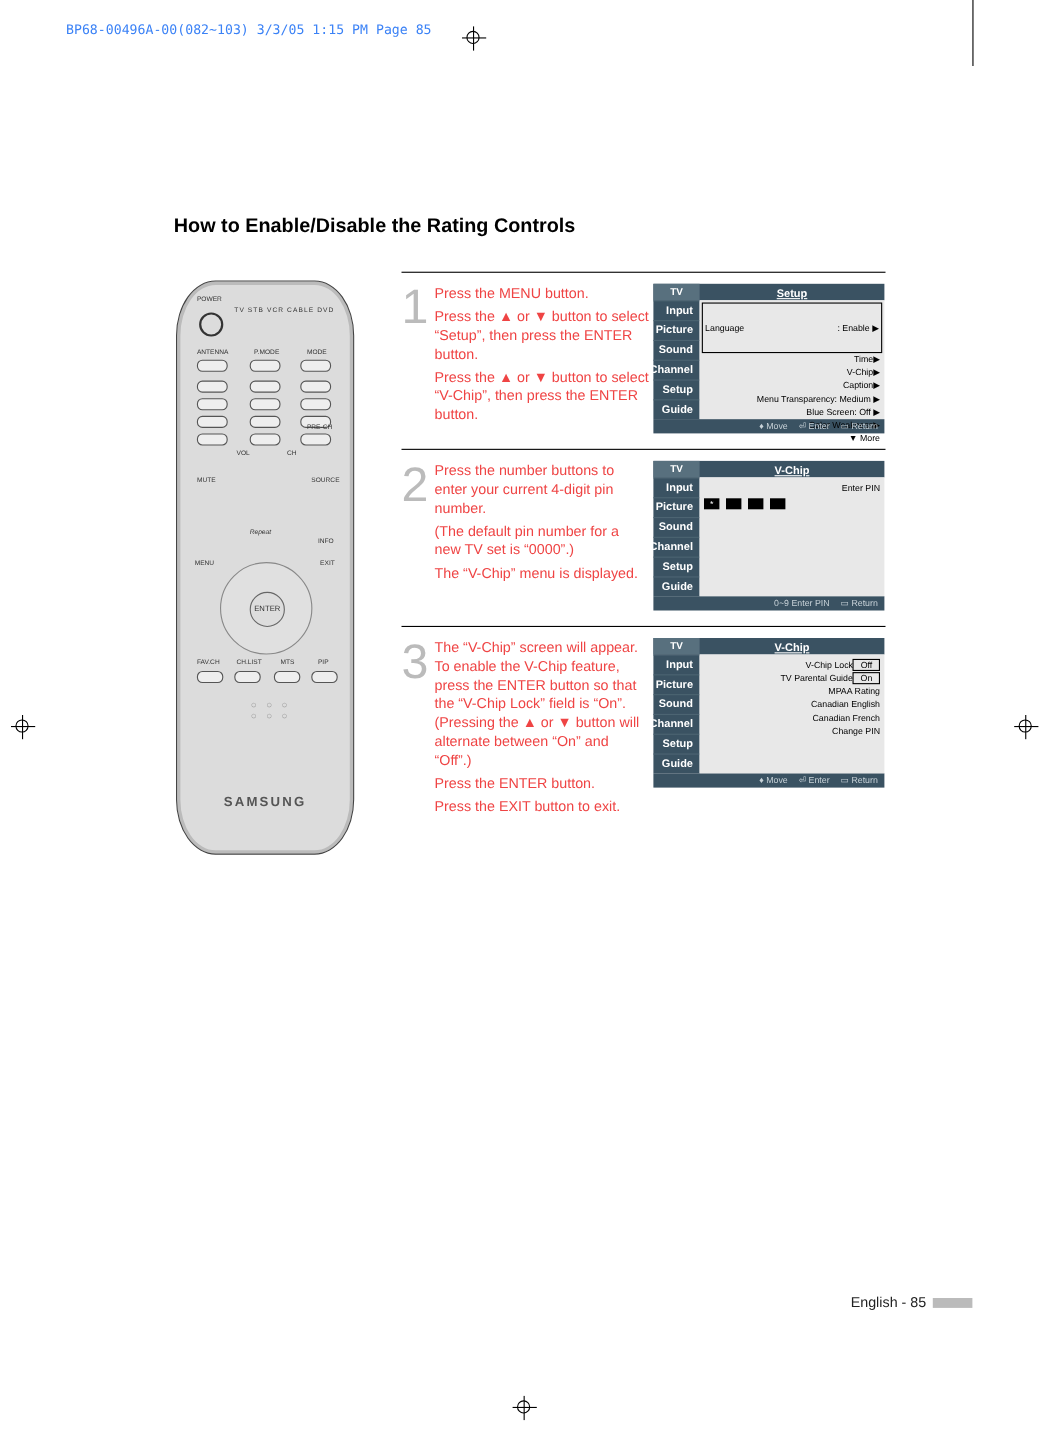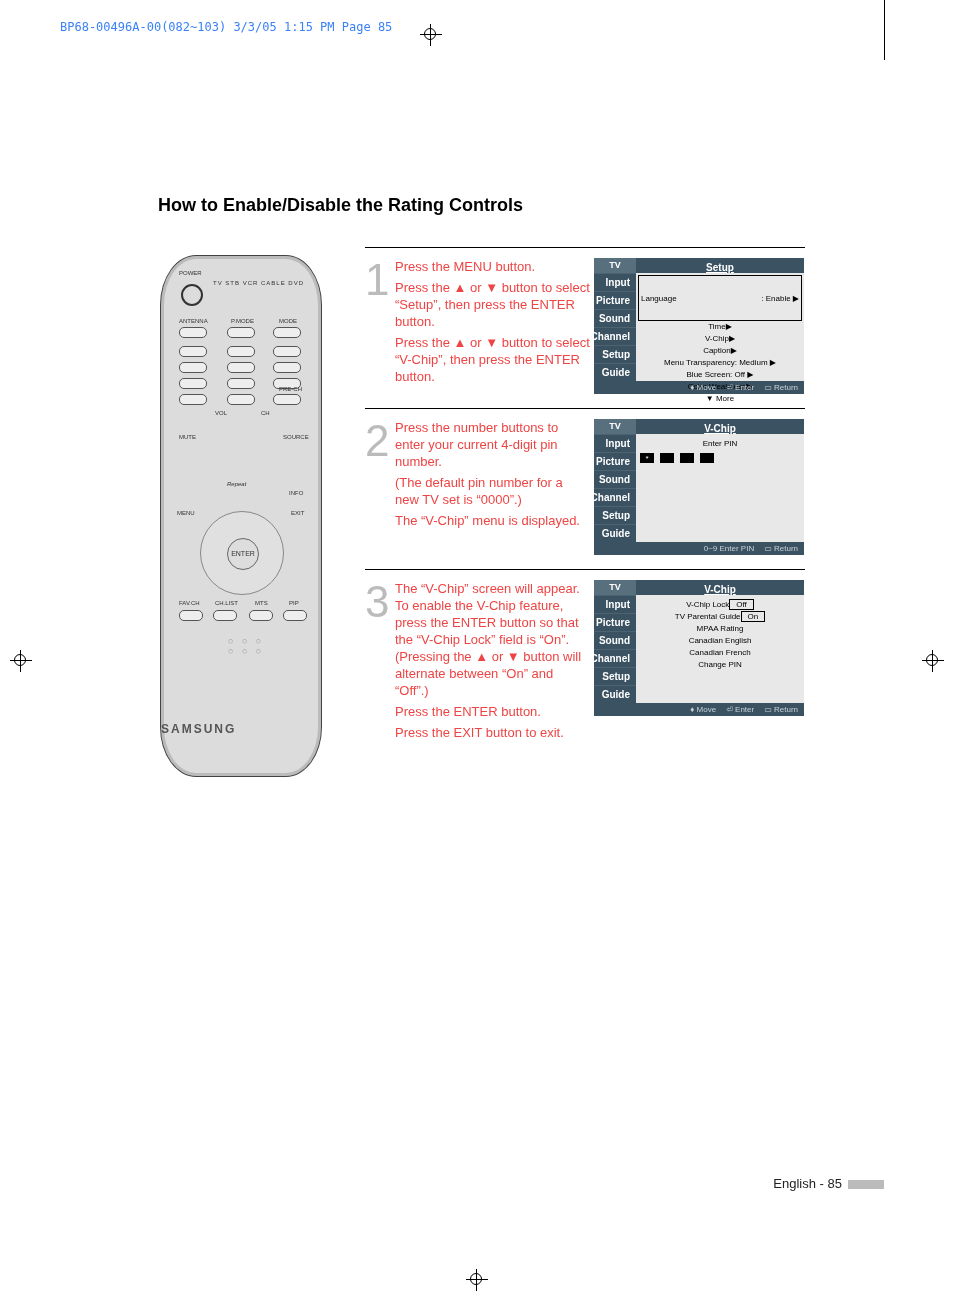--- a/index.html
+++ b/index.html
@@ -1,20 +1,20 @@
 <!DOCTYPE html>
 <html><head>
 <meta charset="utf-8">
 <style>
   html,body{margin:0;padding:0;background:#fff;font-family:Arial,Helvetica,sans-serif;color:#000}
   .page{width:954px;height:1301px;position:relative;margin:0 auto}
   .crop-top{position:absolute;left:60px;top:20px;font:12px/14px monospace;color:#3b82f6}
   .title{position:absolute;left:158px;top:195px;font-weight:bold;font-size:18px}
   .remote{position:absolute;left:160px;top:255px;width:160px;height:520px;background:#dcdcdc;border:1px solid #444;border-radius:36px/50px;box-shadow:0 0 0 3px #bbb inset}
-  .remote .brand{position:absolute;bottom:40px;left:0;right:0;font:bold 12px Arial;letter-spacing:2px;color:#555}
+  .remote .brand{position:absolute;bottom:40px;left:0;right:0;text-align:center;font:bold 12px Arial;letter-spacing:2px;color:#555}
   .remote .pwr{position:absolute;left:20px;top:28px;width:18px;height:18px;border-radius:50%;border:2px solid #333}
   .remote .lbl{font:6px Arial;color:#333;position:absolute}
   .remote .pill{position:absolute;height:9px;border:1px solid #555;border-radius:5px;background:#eee}
   .remote .dpad{position:absolute;left:50%;top:255px;width:82px;height:82px;margin-left:-41px;border-radius:50%;background:#e0e0e0;border:1px solid #888}
   .remote .dpad .center{position:absolute;left:50%;top:50%;width:30px;height:30px;margin:-15px 0 0 -15px;border-radius:50%;background:#ddd;border:1px solid #666;font:7px/30px Arial;text-align:center;color:#333}
   .remote .dots{position:absolute;left:50%;top:380px;margin-left:-13px;color:#999;font:9px Arial;letter-spacing:3px}
 
   .steps{position:absolute;left:365px;top:247px;width:440px;border-top:1px solid #000}
   .step{border-bottom:1px solid #000;padding:10px 0 14px;display:flex;align-items:flex-start}
   .step:last-child{border-bottom:none}
@@ -23,21 +23,21 @@
   .txt p{margin:0 0 4px}
 
   .osd{flex:0 0 210px;width:210px;font:9px Arial;color:#fff}
   .osd .bar{height:15px;background:#3a5262;display:flex;align-items:flex-end}
   .osd .bar .tv{background:#58707e;width:42px;text-align:center;font-weight:bold;font-size:9px;line-height:15px}
   .osd .bar .ttl{flex:1;text-align:center;font-weight:bold;text-decoration:underline;font-size:10px}
   .osd .body{display:flex;height:108px}
   .osd .side{width:42px;background:#3a5262;display:flex;flex-direction:column}
   .osd .side div{flex:1;display:flex;align-items:center;justify-content:flex-end;padding-right:6px;font-size:10px;border-top:1px solid #4c6472;font-weight:bold}
   .osd .main{flex:1;background:#e8e8e8;color:#000;padding:3px 4px;font-size:8px}
-  .osd .main .row{display:flex;justify-content:center;align-items:center;height:12px}
+  .osd .main .row{display:flex;justify-content:flex-end;align-items:center;height:12px}
   .osd .main .row .arr{color:#000;font-size:8px}
   .osd .main .boxed{border:1px solid #000;padding:16px 2px;margin:-1px -2px;display:flex;justify-content:space-between}
   .osd .foot{height:13px;background:#3a5262;display:flex;justify-content:flex-end;align-items:center;gap:10px;padding:0 6px;font-size:8px;color:#c8d2d8}
   .pinrow{display:flex;gap:6px;margin-top:4px}
   .pinbox{width:14px;height:10px;background:#000}
   .pin-entered{display:flex;align-items:center;justify-content:center;color:#fff;font-size:8px}
 
   .footer{position:absolute;right:70px;bottom:110px;font:13px Arial;color:#222}
   .footer-bar{display:inline-block;width:36px;height:9px;background:#bbb;vertical-align:middle;margin-left:6px}
 

